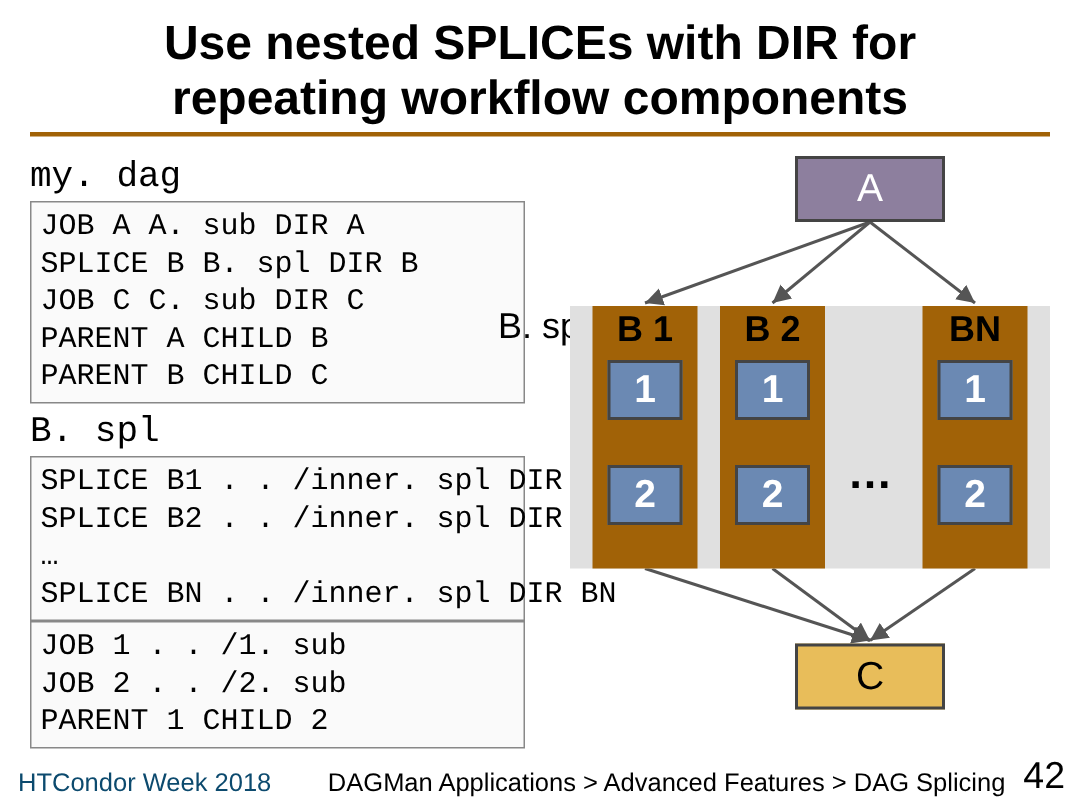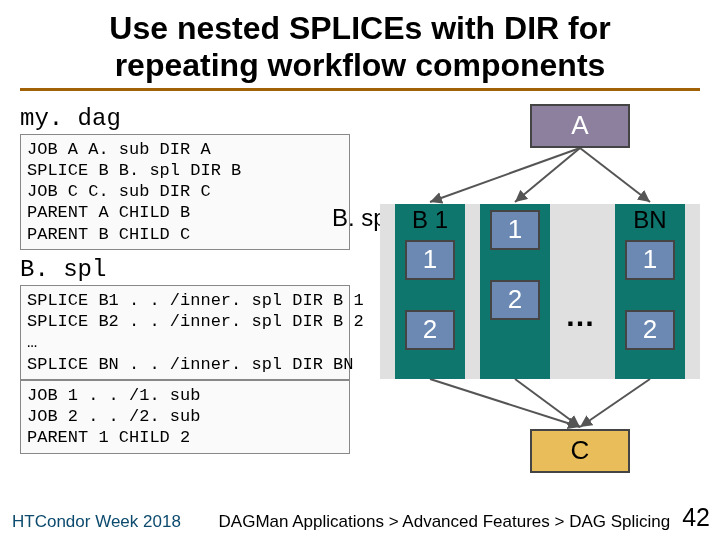--- a/index.html
+++ b/index.html
@@ -34,21 +34,21 @@
   .file-label {
     font-family: "Courier New", Courier, monospace;
     font-size: 24px;
     margin-bottom: 2px;
     margin-top: 6px;
   }
   .code-box {
     border: 1px solid #888;
     background: #fafafa;
     font-family: "Courier New", Courier, monospace;
-    font-size: 17px;
+    font-size: 20px;
     line-height: 1.25;
     padding: 4px 6px;
     white-space: pre;
   }
   .graph {
     position: absolute;
     right: 20px;
     top: 8px;
     width: 320px;
     height: 380px;
@@ -78,22 +78,23 @@
     left: -48px;
     top: 105px;
     font-size: 24px;
     font-family: Arial, sans-serif;
   }
   .subcol {
     position: absolute;
     top: 0;
     width: 70px;
     height: 175px;
-    background: #0f766e;
+    background: #a16207;
     text-align: center;
+    font-weight: bold;
   }
   .sc1 { left: 15px; }
   .sc2 { left: 100px; }
   .scN { left: 235px; }
   .subcol-label {
     font-size: 24px;
     padding-top: 2px;
   }
   .small-node {
     border: 2px solid #444;
@@ -175,20 +176,21 @@
     <div class="node node-a">A</div>
 
     <div class="bspl-label">B. spl</div>
     <div class="bspl-box">
       <div class="subcol sc1">
         <div class="subcol-label">B 1</div>
         <div class="small-node">1</div>
         <div class="small-node" style="margin-top:30px">2</div>
       </div>
       <div class="subcol sc2">
+        <div class="subcol-label">B 2</div>
         <div class="small-node">1</div>
         <div class="small-node" style="margin-top:30px">2</div>
       </div>
       <div class="dots">…</div>
       <div class="subcol scN">
         <div class="subcol-label">BN</div>
         <div class="small-node">1</div>
         <div class="small-node" style="margin-top:30px">2</div>
       </div>
     </div>

